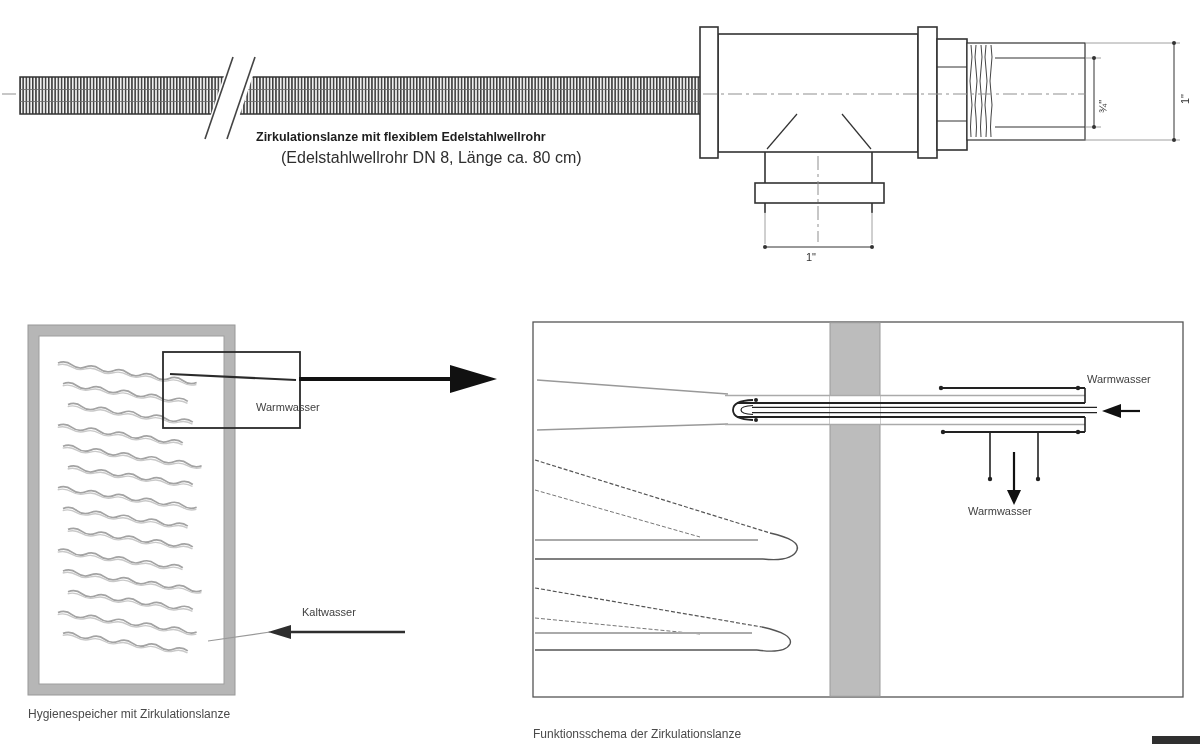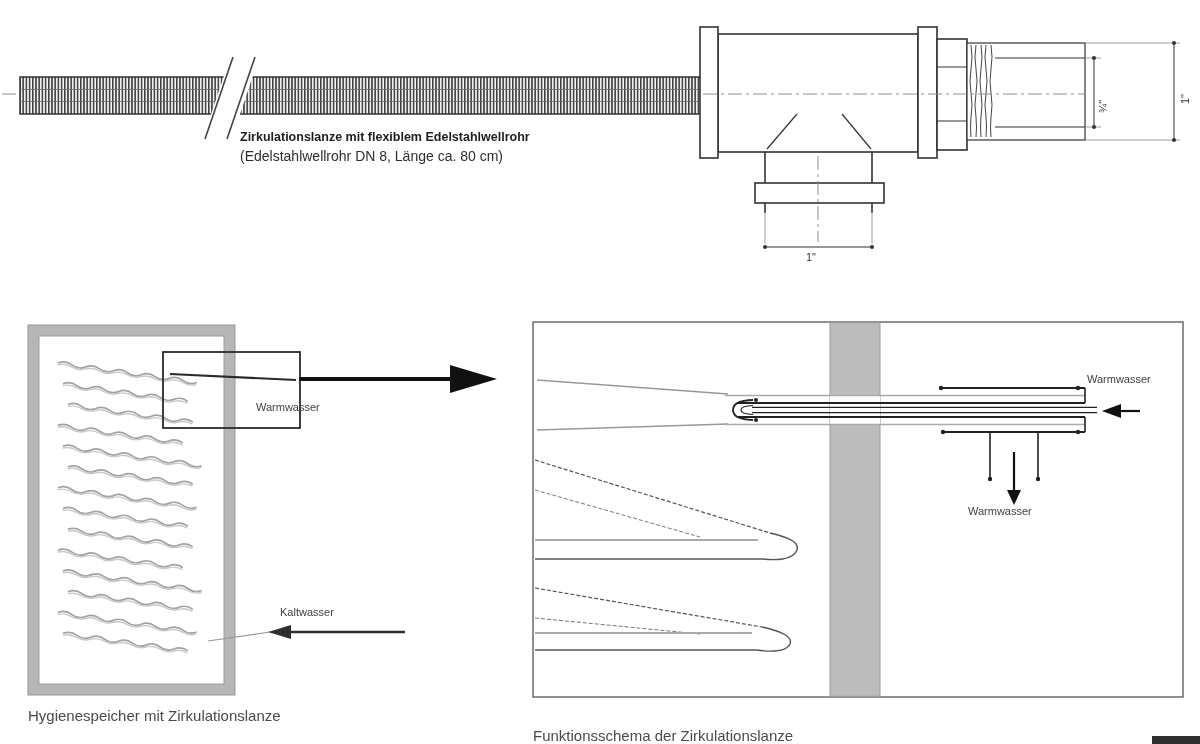--- a/index.html
+++ b/index.html
@@ -1,21 +1,21 @@
 <!DOCTYPE html>
 <html><head>
 <meta charset="utf-8">
 <style>
   html,body{margin:0;padding:0;background:#ffffff;}
   .page{position:relative;width:1200px;height:744px;background:#ffffff;overflow:hidden;
         font-family:"Liberation Sans",sans-serif;}
   .lbl{position:absolute;color:#414141;font-size:11px;white-space:nowrap;line-height:1.1;}
-  .cap{font-size:15px;color:#4a4a4a;}
+  .cap{font-size:12px;color:#4a4a4a;}
   .ttl{font-weight:bold;font-size:12.5px;color:#1e1e1e;}
-  .sub{font-size:14px;color:#2e2e2e;}
+  .sub{font-size:16px;color:#2e2e2e;margin-left:41px;}
   .dim{font-size:11px;color:#333333;}
   .dim-v{transform:rotate(-90deg);transform-origin:left top;}
   svg{position:absolute;left:0;top:0;}
 </style>
 </head>
 <body>
 
 <div class="page">
 
   <svg width="1200" height="744" viewBox="0 0 1200 744">
@@ -205,27 +205,27 @@
       <circle cx="990" cy="479" r="2.2" fill="#222"></circle>
       <line x1="1038" y1="432" x2="1038" y2="477" stroke="#222" stroke-width="1.6"></line>
       <circle cx="1038" cy="479" r="2.2" fill="#222"></circle>
       <line x1="1014" y1="452" x2="1014" y2="492" stroke="#111" stroke-width="2.2"></line>
       <polygon points="1007,490 1021,490 1014,505" fill="#111"></polygon>
     </g>
 
     <rect x="1152" y="736" width="48" height="8" fill="#2f2f2f"></rect>
   </svg>
 
-  <span class="lbl ttl" style="left:240px;top:131px;">Zirkulationslanze mit flexiblem Edelstahlwellrohr</span>
+  <span class="lbl ttl" style="left:256px;top:131px;">Zirkulationslanze mit flexiblem Edelstahlwellrohr</span>
   <span class="lbl sub" style="left:240px;top:149px;">(Edelstahlwellrohr DN 8, Länge ca. 80 cm)</span>
 
   <span class="lbl dim dim-v" style="left:1097px;top:113px;">¾"</span>
   <span class="lbl dim dim-v" style="left:1179px;top:104px;">1"</span>
   <span class="lbl dim" style="left:806px;top:251px;">1"</span>
 
   <span class="lbl" style="left:256px;top:401px;">Warmwasser</span>
-  <span class="lbl" style="left:280px;top:606px;">Kaltwasser</span>
+  <span class="lbl" style="left:302px;top:606px;">Kaltwasser</span>
   <span class="lbl cap" style="left:28px;top:708px;">Hygienespeicher mit Zirkulationslanze</span>
 
   <span class="lbl" style="left:1087px;top:373px;">Warmwasser</span>
   <span class="lbl" style="left:968px;top:505px;">Warmwasser</span>
   <span class="lbl cap" style="left:533px;top:728px;">Funktionsschema der Zirkulationslanze</span>
 </div>
 
 </body></html>

